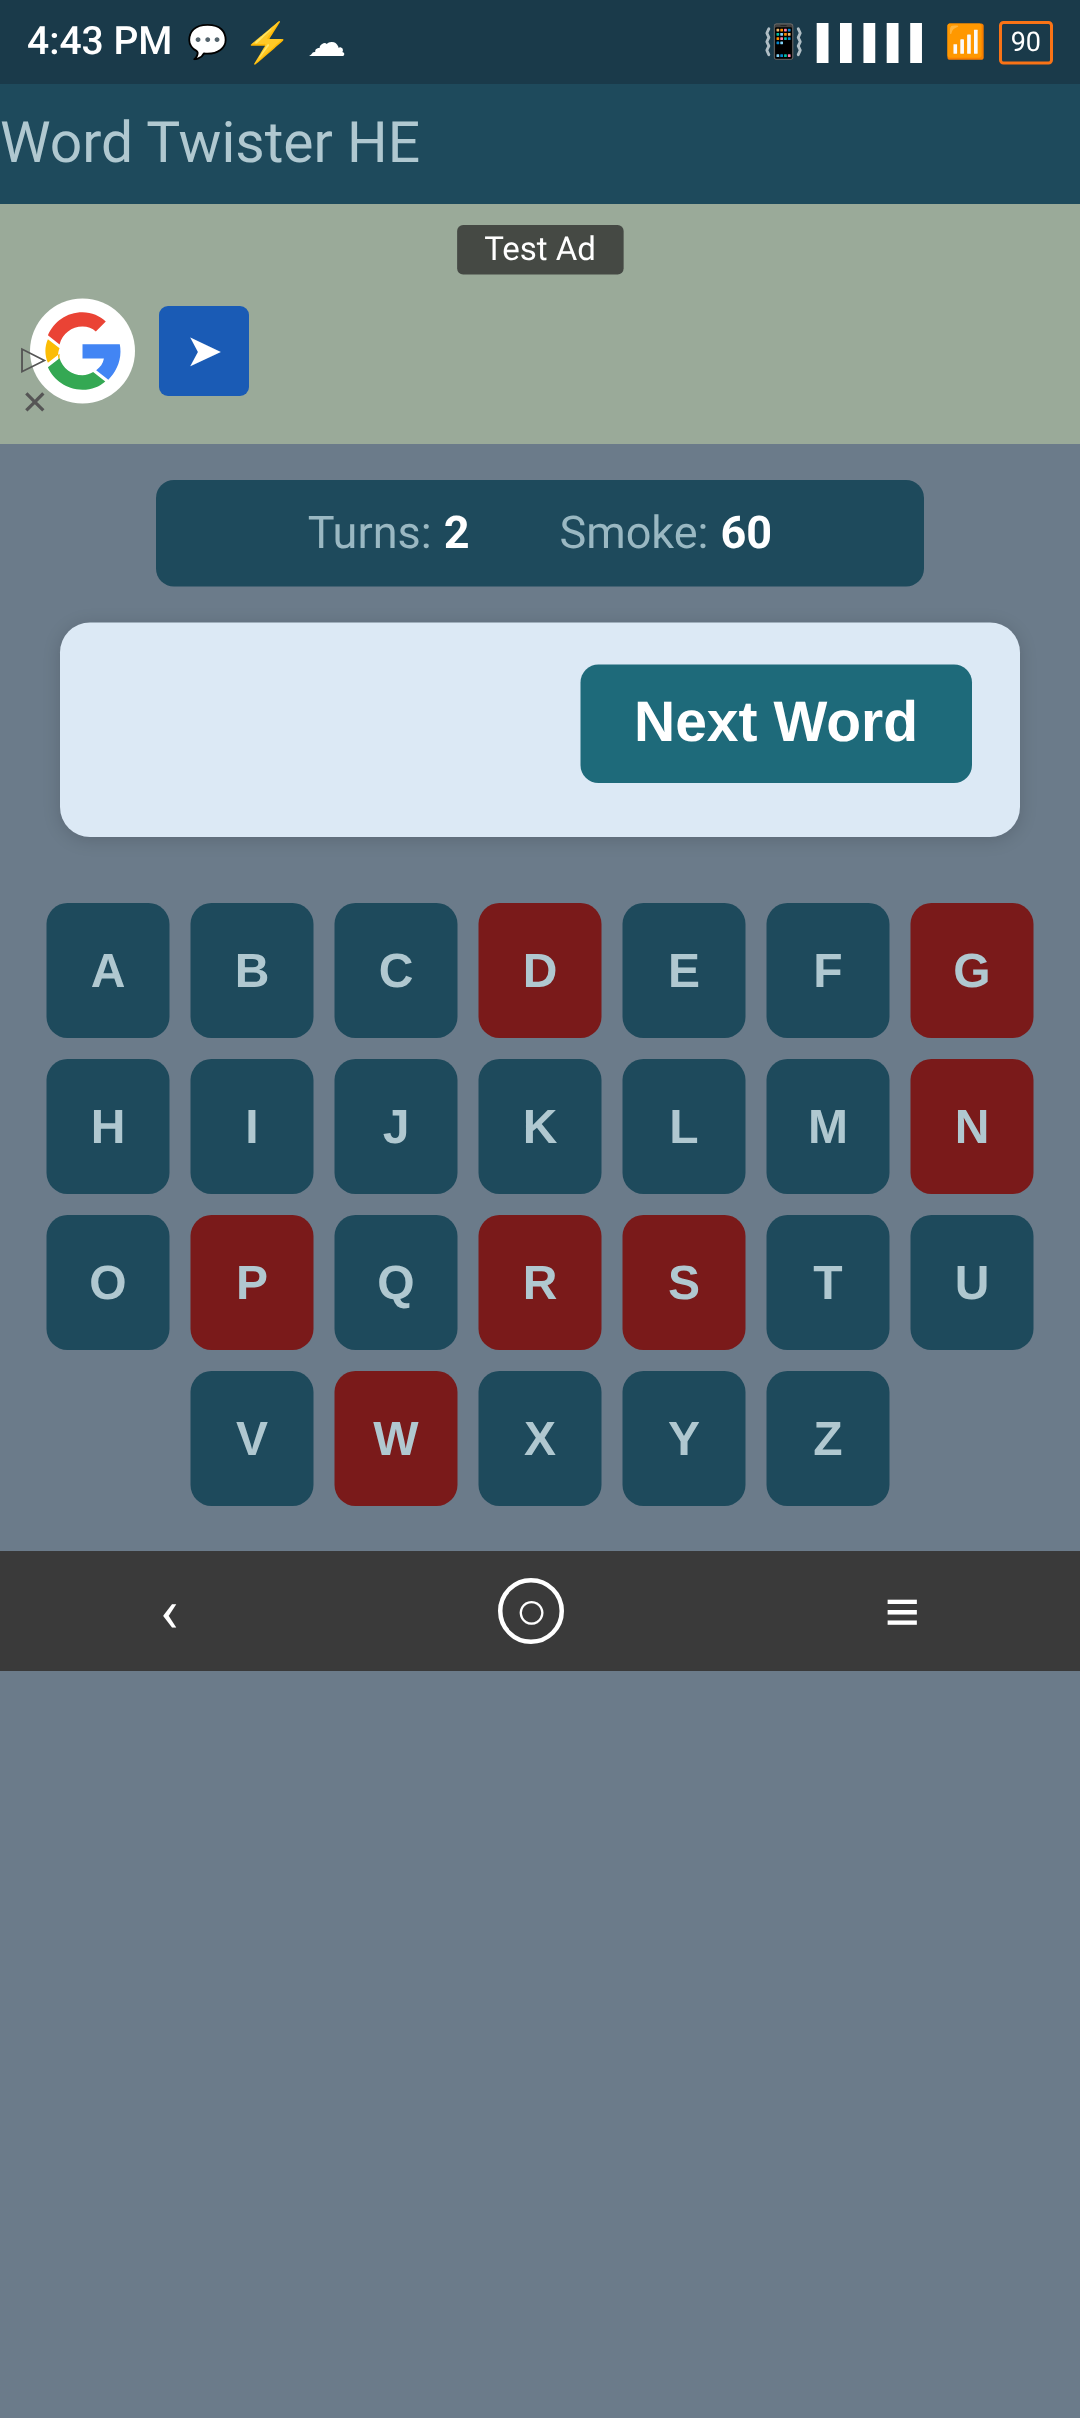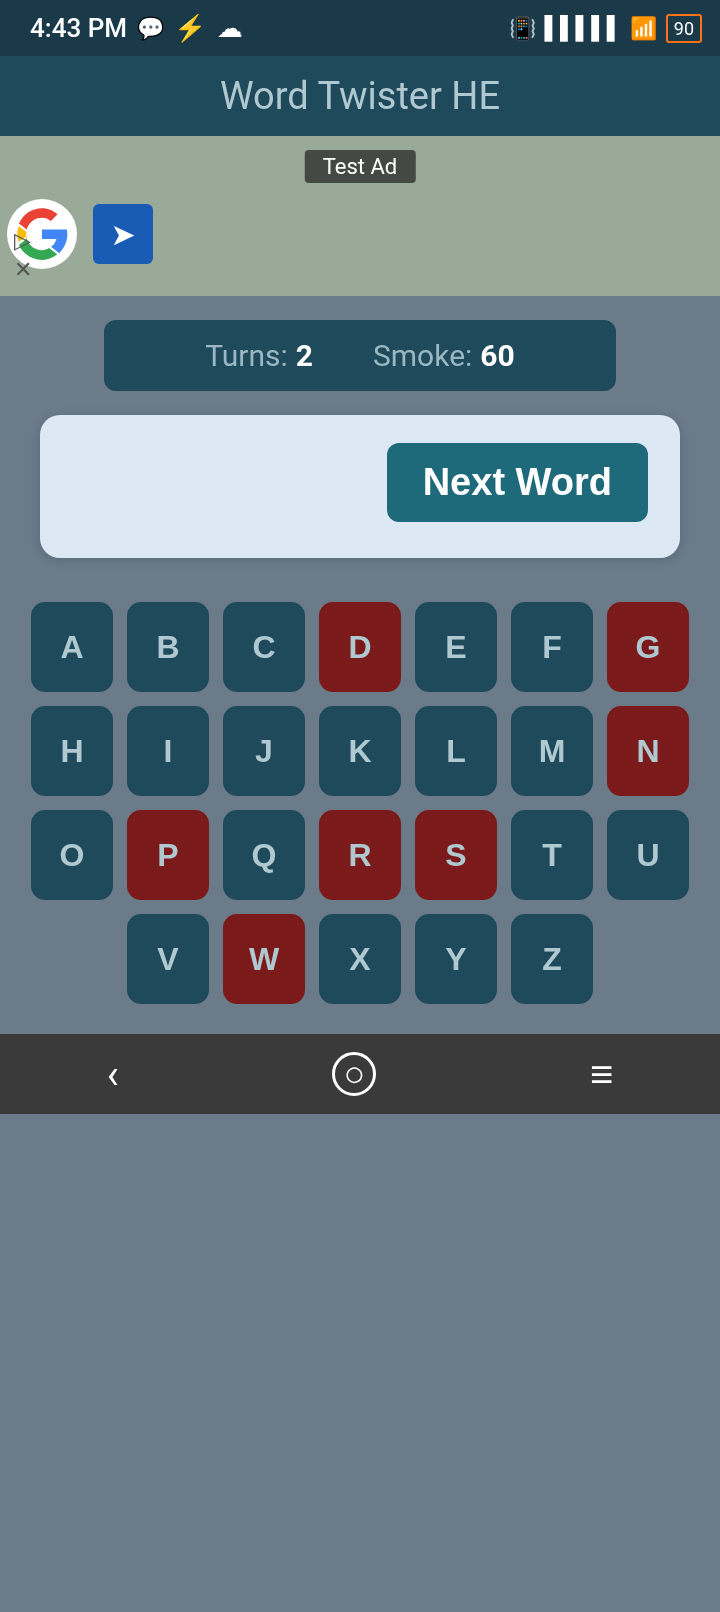--- a/index.html
+++ b/index.html
@@ -22,50 +22,48 @@
       justify-content: space-between;
       padding: 0 18px;
     }
     .status-bar-left {
       display: flex;
       align-items: center;
       gap: 10px;
       color: white;
       font-size: 26px;
       font-weight: 500;
-      margin-left: 12px;
     }
     .status-bar-right {
       display: flex;
       align-items: center;
       gap: 8px;
       color: white;
       font-size: 22px;
     }
 
     
     .app-header {
       width: 100%;
       height: 80px;
       background-color: #1e4a5c;
       display: flex;
       align-items: center;
-      justify-content: center;
     }
     .app-title {
       color: #b0c8d0;
       font-size: 38px;
       font-weight: 400;
     }
 
     
     .ad-banner {
       width: 100%;
       background-color: #9aaa99;
-      padding: 18px 7px;
+      padding: 18px 20px;
       position: relative;
       min-height: 160px;
       display: flex;
       align-items: center;
     }
     .ad-label {
       position: absolute;
       top: 14px;
       left: 50%;
       transform: translateX(-50%);

